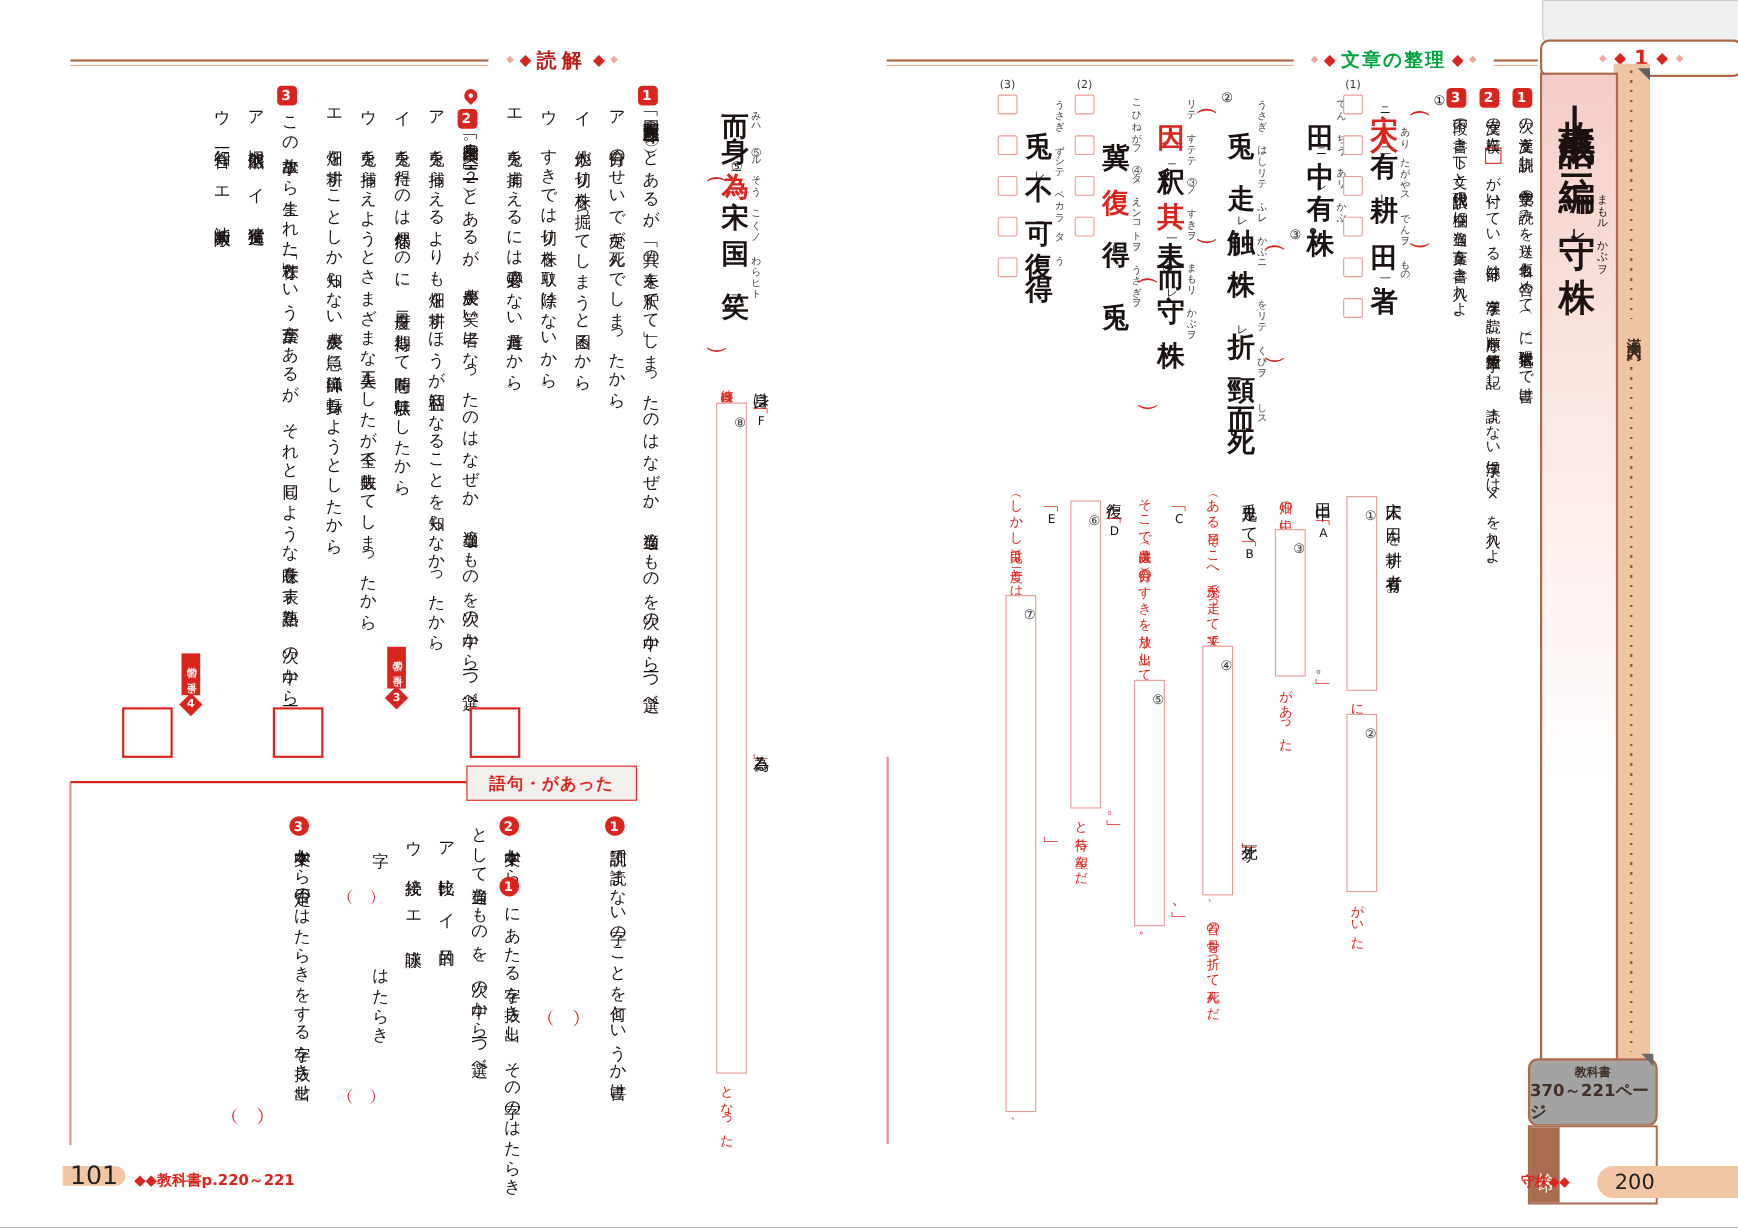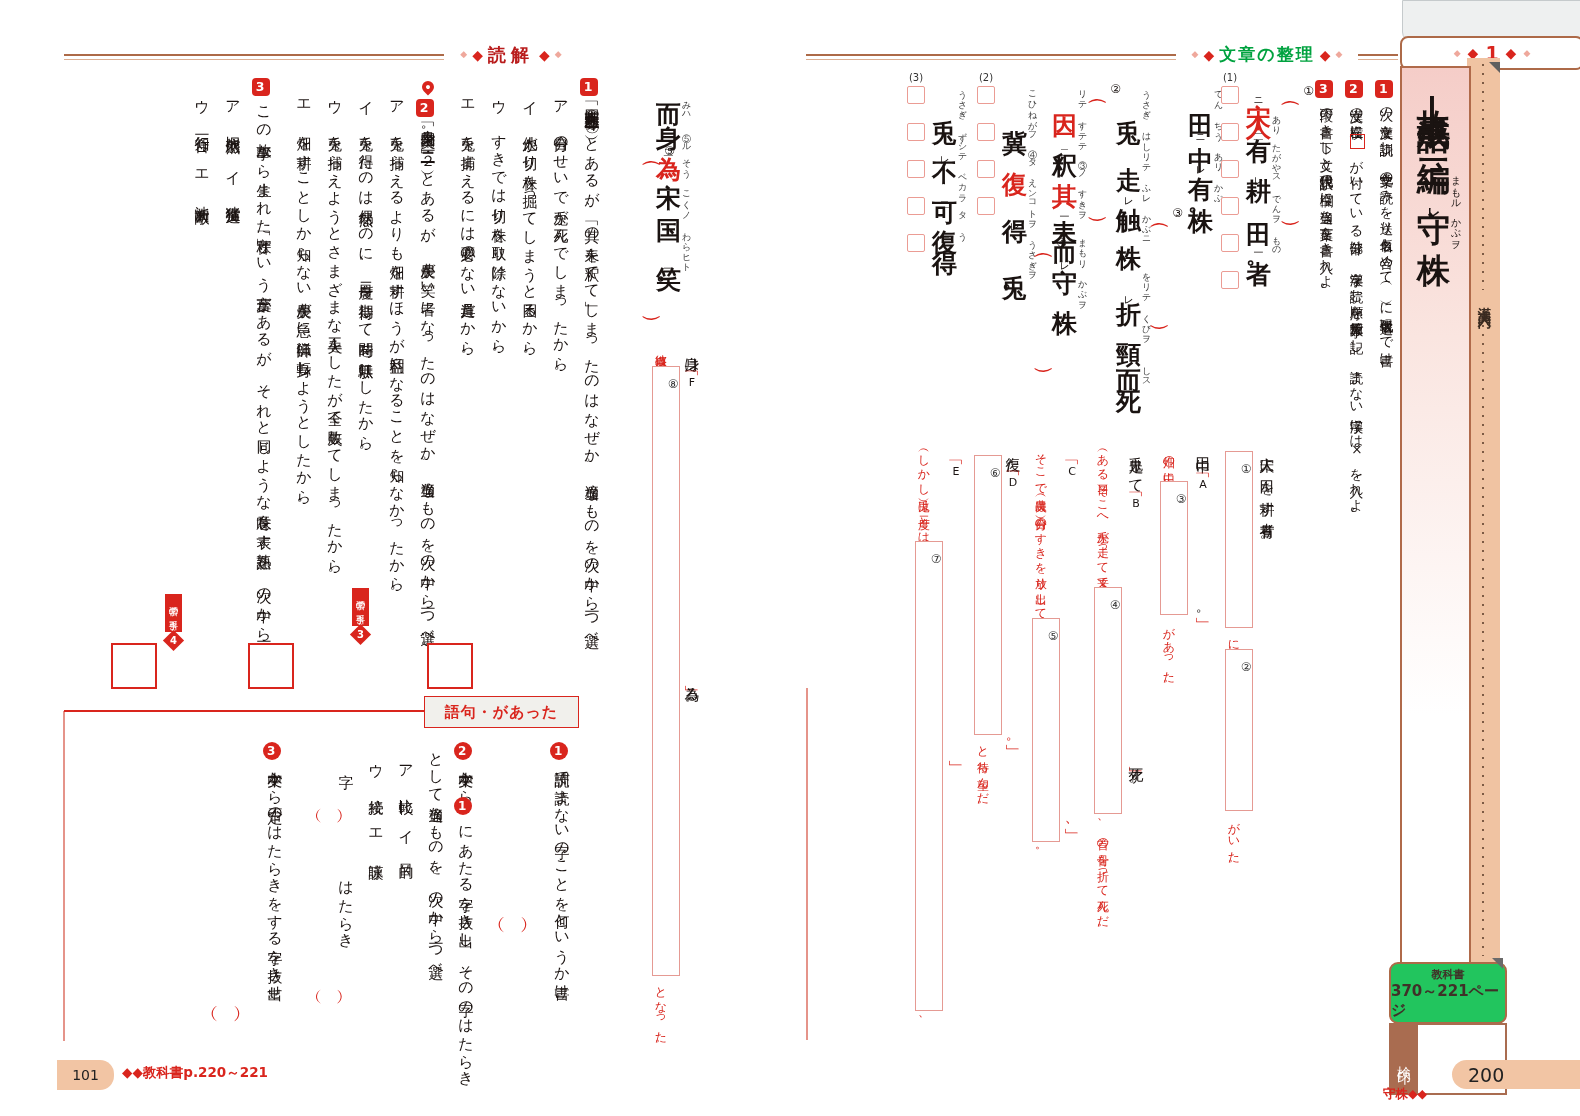--- a/index.html
+++ b/index.html
@@ -20,32 +20,32 @@
       background:repeating-linear-gradient(180deg,#7c5a44 0 2px,transparent 2px 9px);}
   .side-tab .lbl{position:absolute;left:9px;top:232px;background:#f0c3a2;padding:6px 0;
       writing-mode:vertical-rl;text-orientation:upright;font-size:13.5px;font-weight:bold;color:#3a2a20;letter-spacing:3px;}
   .title-box{position:absolute;left:1400px;top:66px;width:67px;height:896px;border:2.5px solid #b06a4a;
       background:linear-gradient(180deg,#f5cdc8 0%,#fae5e0 30%,#ffffff 72%);}
   .title-box .tt{position:absolute;right:8px;top:16px;writing-mode:vertical-rl;text-orientation:mixed;
       font-size:33px;font-weight:bold;letter-spacing:3px;font-family:"DejaVu Serif","Liberation Serif",serif;}
   .title-box rt{font-size:10px;font-weight:normal;letter-spacing:0;}
   .kae-t{font-size:13px;}
   .tri{position:absolute;width:0;height:0;border-top:11px solid #5f5f5f;border-left:11px solid transparent;}
-  .tb-box{position:absolute;left:1389px;top:962px;width:114px;height:58px;background:#22c55e;border:2px solid #ad6a48;border-radius:9px;
+  .tb-box{position:absolute;left:1389px;top:962px;width:114px;height:58px;background:#a3a3a3;border:2px solid #ad6a48;border-radius:9px;
       display:flex;flex-direction:column;align-items:center;justify-content:center;}
   .tb-box .s1{font-size:11px;font-weight:bold;color:#403028;}
   .tb-box .s2{font-size:15px;font-weight:bold;color:#403028;}
   .stamp-box{position:absolute;left:1389px;top:1023px;width:114px;height:68px;border:2px solid #a96c50;background:#fff;display:flex;}
   .stamp-strip{width:27px;background:#a96c50;color:#fff;display:flex;align-items:center;justify-content:center;
       writing-mode:vertical-rl;text-orientation:upright;font-size:14px;letter-spacing:4px;}
   
   .f-bar{position:absolute;background:#f2c5a4;color:#222;display:flex;align-items:center;}
   .f-right{left:1452px;top:1060px;width:128px;height:29px;border-radius:15px 0 0 15px;font-size:19px;padding-left:16px;box-sizing:border-box;}
-  .f-left{left:57px;top:1060px;width:57px;height:30px;border-radius:0 14px 14px 0;font-size:14px;justify-content:center;}
-  .f-rlabel{position:absolute;left:1383px;top:1066px;color:#d9251d;font-weight:bold;font-size:12.5px;margin-top:20px;}
+  .f-left{left:57px;top:1060px;width:57px;height:18px;border-radius:0 14px 14px 0;font-size:23px;justify-content:center;}
+  .f-rlabel{position:absolute;left:1383px;top:1066px;color:#d9251d;font-weight:bold;font-size:12.5px;}
   .f-lref{position:absolute;left:122px;top:1064px;color:#d9251d;font-weight:bold;font-size:13.5px;}
   
   .redv{position:absolute;width:2px;background:#e5948a;}
   .goku-line{position:absolute;left:64px;top:710px;width:361px;height:2px;background:#d9251d;}
   .goku-banner{position:absolute;left:424px;top:696px;width:153px;height:30px;background:#f1f0ec;border:1.5px solid #d9251d;
       display:flex;align-items:center;justify-content:center;font-weight:bold;font-size:15px;color:#d9251d;letter-spacing:1px;}
   
   .instr{position:absolute;left:1306px;top:80px;width:96px;height:645px;writing-mode:vertical-rl;text-orientation:mixed;
       font-size:13.5px;line-height:30px;letter-spacing:0.5px;}
   .instr p{margin:0;}

